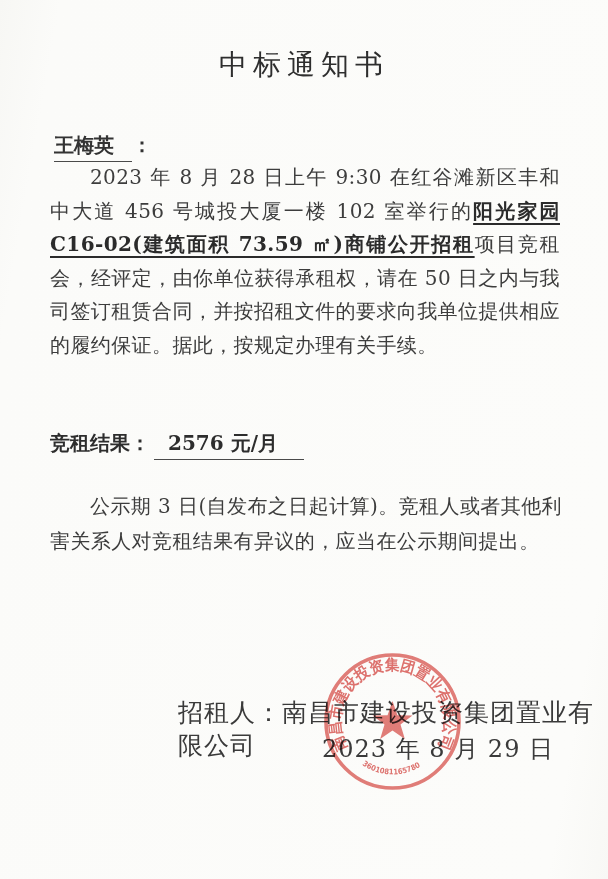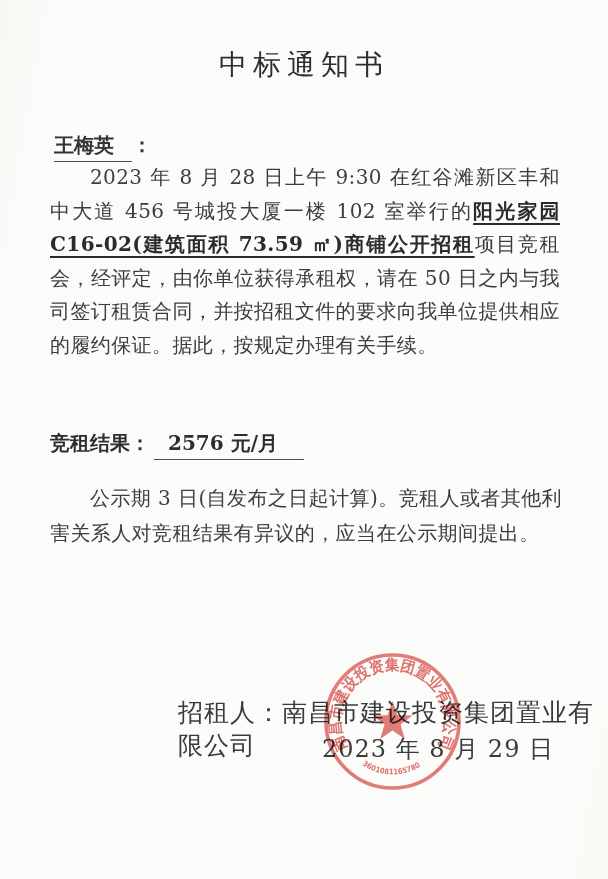--- a/index.html
+++ b/index.html
@@ -72,21 +72,21 @@
   }
   .notice-block {
     position: absolute;
     top: 481px; left: 50px;
     width: 512px;
     font-size: 20px;
     line-height: 34.5px;
     color: #3d3d3d;
     letter-spacing: 0.4px;
   }
-  .notice-block p { text-indent: 2em; text-align: justify; }
+  .notice-block p { text-indent: 2em; text-align: justify; margin-top: 8px; }
   .sign-line {
     position: absolute;
     top: 696px; left: 178px;
     font-size: 25px;
     color: #3a3a3a;
     letter-spacing: 1px;
   }
   .date-line {
     position: absolute;
     top: 733px; left: 322px;

